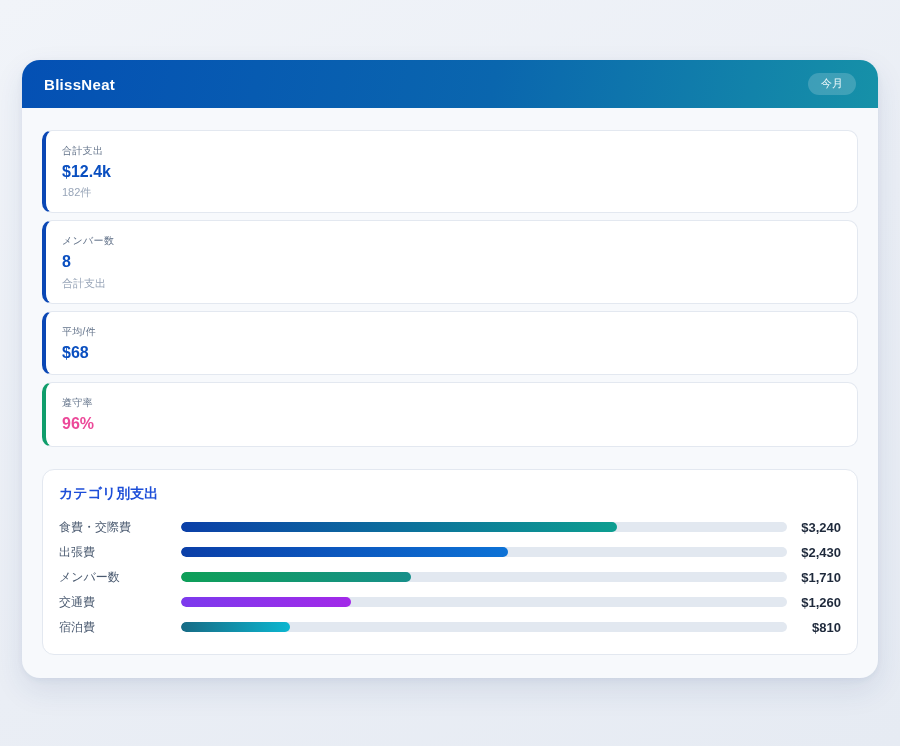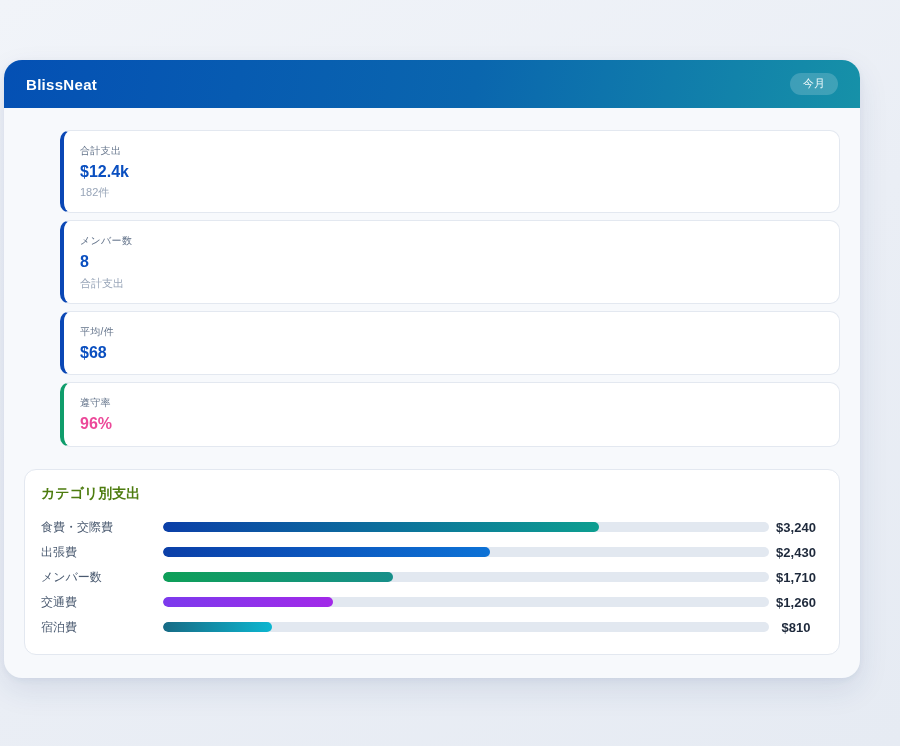--- a/index.html
+++ b/index.html
@@ -4,21 +4,21 @@
 <style>
   * { margin:0; padding:0; box-sizing:border-box; }
   html,body { width:900px; height:746px; }
   body {
     font-family:"Liberation Sans","DejaVu Sans",sans-serif;
     background:linear-gradient(150deg,#f1f4f9 0%,#eaeef5 55%,#e6ebf3 100%);
     overflow:hidden;
     position:relative;
   }
   .app-card {
-    position:absolute; left:4px; top:60px; width:856px;
+    position:absolute; left:22px; top:60px; width:856px;
     background:#f7f9fc;
     border-radius:18px;
     box-shadow:0 12px 30px rgba(30,60,120,0.10), 0 2px 6px rgba(30,60,120,0.06);
   }
   .app-header {
     height:48px;
     border-radius:18px 18px 0 0;
     background:linear-gradient(100deg,#0450b4 0%,#0a66ae 55%,#1691a8 100%);
     display:flex; align-items:center; justify-content:space-between;
     padding:0 22px;
@@ -32,46 +32,45 @@
     font-family:Liberation Serif, serif;
   }
   .app-body { padding:22px 20px 23px 20px; }
   .stat-card {
     background:#ffffff;
     border:1px solid #e3e8f0;
     border-left:4px solid #0a47b5;
     border-radius:10px;
     padding:13px 19px 12px 16px;
     margin-bottom:7px;
-    margin-left:36px;
   }
   .stat-card.last { margin-bottom:22px; }
   .stat-label { font-size:10px; color:#64748b; letter-spacing:.3px; margin-bottom:5px; }
   .stat-value { font-size:16px; font-weight:bold; color:#0a4fc0; line-height:1.15; }
   .stat-sub { font-size:11px; color:#98a5b8; margin-top:4px; }
   .stat-sub:empty { display:none; }
   .category-card {
     background:#ffffff;
     border:1px solid #e3e8f0;
     border-radius:12px;
     padding:15px 16px 14px 16px;
   }
-  .category-title { font-size:14px; font-weight:bold; color:#4d7c0f; margin-bottom:12px; }
+  .category-title { font-size:14px; font-weight:bold; color:#1d4ed8; margin-bottom:12px; }
   .cat-row {
     display:grid;
     grid-template-columns:122px 1fr 54px;
     align-items:center;
     height:25px;
   }
   .cat-label { font-size:12px; color:#4a5a70; }
   .bar-track {
     height:10px; background:#e2e8f0; border-radius:5px; overflow:hidden;
   }
   .bar-fill { height:100%; border-radius:5px; }
-  .cat-value { font-size:13px; font-weight:bold; color:#1e293b; text-align:center; }
+  .cat-value { font-size:13px; font-weight:bold; color:#1e293b; text-align:right; }
 </style>
 </head>
 <body>
 
 <div class="app-card">
 
   <div class="app-header" style="background: linear-gradient(100deg, rgb(4, 80, 180) 0%, rgb(10, 102, 174) 55%, rgb(22, 145, 168) 100%);">
     <div class="app-title">BlissNeat</div>
     <button class="period-badge">今月</button>
   </div>

